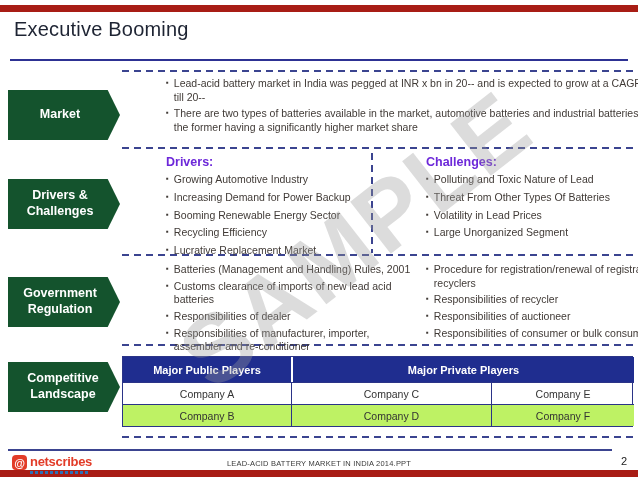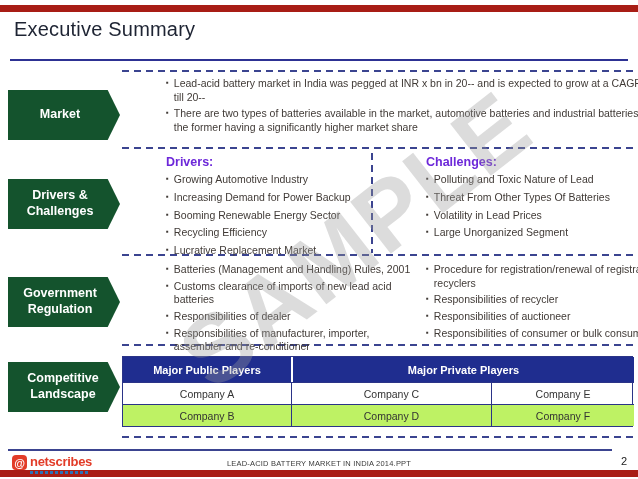--- a/index.html
+++ b/index.html
@@ -73,21 +73,21 @@
   .pagenum{position:absolute;left:614px;top:455px;width:20px;text-align:center;
     font-size:11px;color:#222;}
 </style>
 </head>
 <body>
 
 <div class="slide">
 
   <div class="redbar top"></div>
 
-  <div class="title">Executive Summary</div>
+  <div class="title">Executive Booming</div>
   <div class="title-rule"></div>
 
   <div class="watermark">SAMPLE</div>
 
   <div class="nav market">Market</div>
   <div class="nav drivers">Drivers &amp;
 Challenges</div>
   <div class="nav gov">Government
 Regulation</div>
   <div class="nav comp">Competitive

